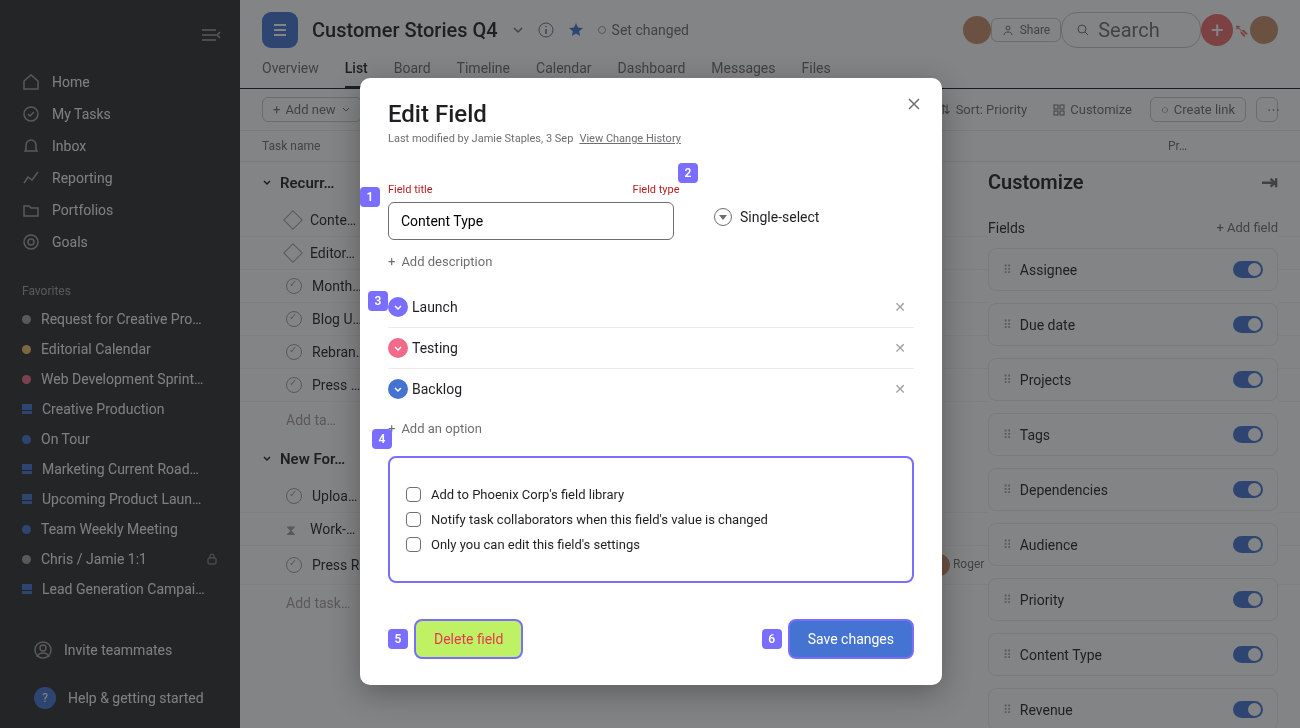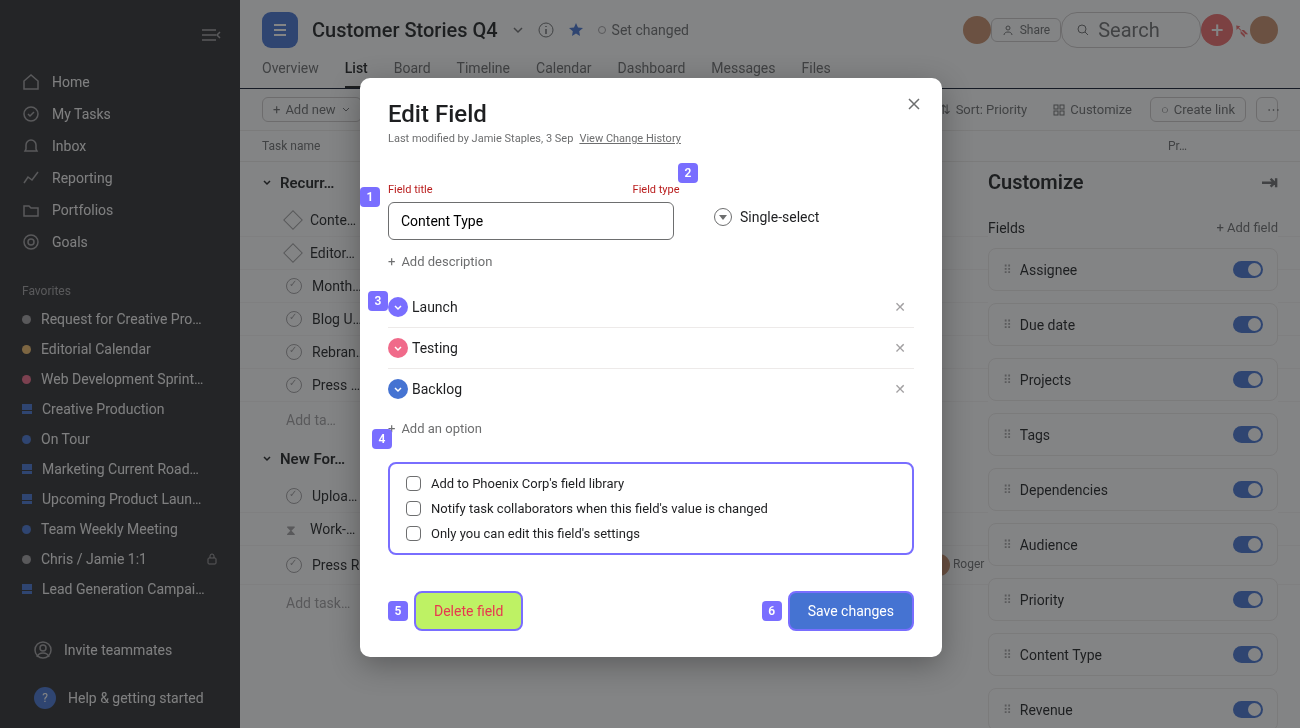--- a/index.html
+++ b/index.html
@@ -86,21 +86,21 @@
   .ftype { display:flex; align-items:center; gap:8px; font-size:14px; color:#1e1f21; margin-top:6px;}
   .ftype .ic { width:18px; height:18px; border:1.5px solid #6d6e6f; border-radius:50%; display:flex; align-items:center; justify-content:center;}
   .ftype .ic::after{content:""; border-left:4px solid transparent; border-right:4px solid transparent; border-top:5px solid #6d6e6f;}
   .add-desc { display:flex; align-items:center; gap:6px; font-size:13px; color:#6d6e6f; margin-top:14px; cursor:pointer;}
   .opt { display:flex; align-items:center; gap:4px; font-size:14px; color:#1e1f21; padding:10px 0; border-bottom:1px solid #edeae9;}
   .opt:last-of-type{border-bottom:none;}
   .opt .col { width:20px; height:20px; border-radius:50%; display:flex; align-items:center; justify-content:center; color:#fff;}
   .opt .col.c1{ background:#796eff;} .opt .col.c2{ background:#f06a8a;} .opt .col.c3{ background:#4573d2;}
   .opt .x { margin-left:auto; color:#a2a0a2; cursor:pointer; padding-right:8px;}
   .add-opt { display:flex; align-items:center; gap:6px; font-size:13px; color:#6d6e6f; margin-top:12px; cursor:pointer;}
-  .chk-box { border:2px solid #796eff; border-radius:8px; margin-top:26px; padding:7px 16px; }
+  .chk-box { border:2px solid #796eff; border-radius:8px; margin-top:20px; padding:24px 16px; }
   .chk { display:flex; align-items:center; gap:10px; font-size:13px; color:#1e1f21; padding:5px 0;}
   .chk .sq { width:15px; height:15px; border:1.5px solid #6d6e6f; border-radius:4px;}
   .btn-row { display:flex; justify-content:space-between; margin-top:36px; align-items:center;}
   .del-btn { border:2px solid #796eff; color:#e8384f; background:#bef264; border-radius:8px; padding:10px 18px; font-size:14px; cursor:pointer;}
   .save-btn { border:2px solid #796eff; background:#4573d2; color:#fff; border-radius:8px; padding:10px 18px; font-size:14px; cursor:pointer;}
   .btn-wrap { display:flex; align-items:center; gap:6px;}
 
   svg{display:block;}
 </style>
 </head>

